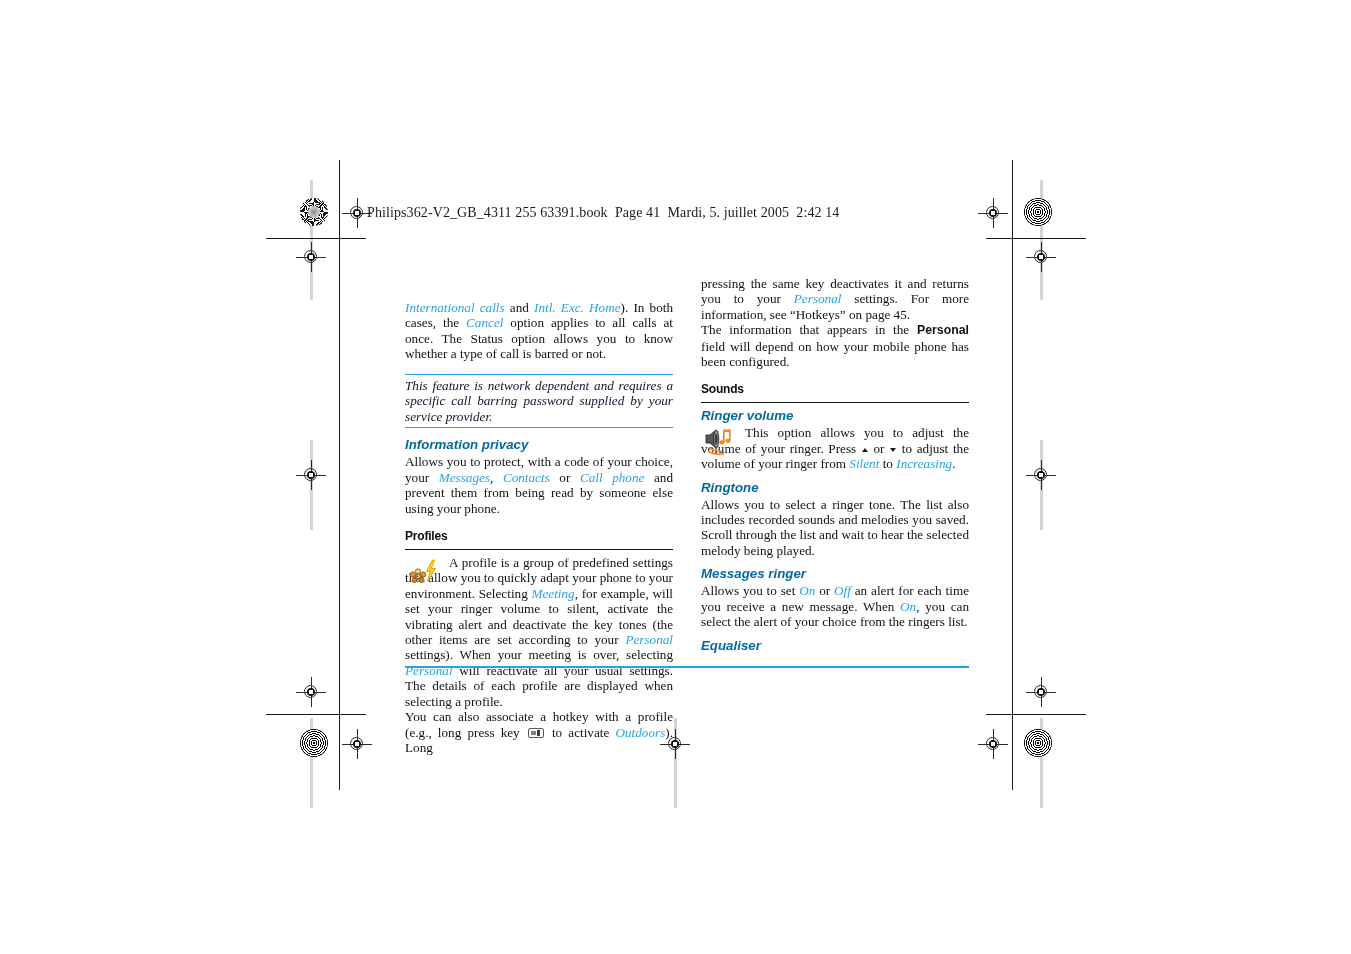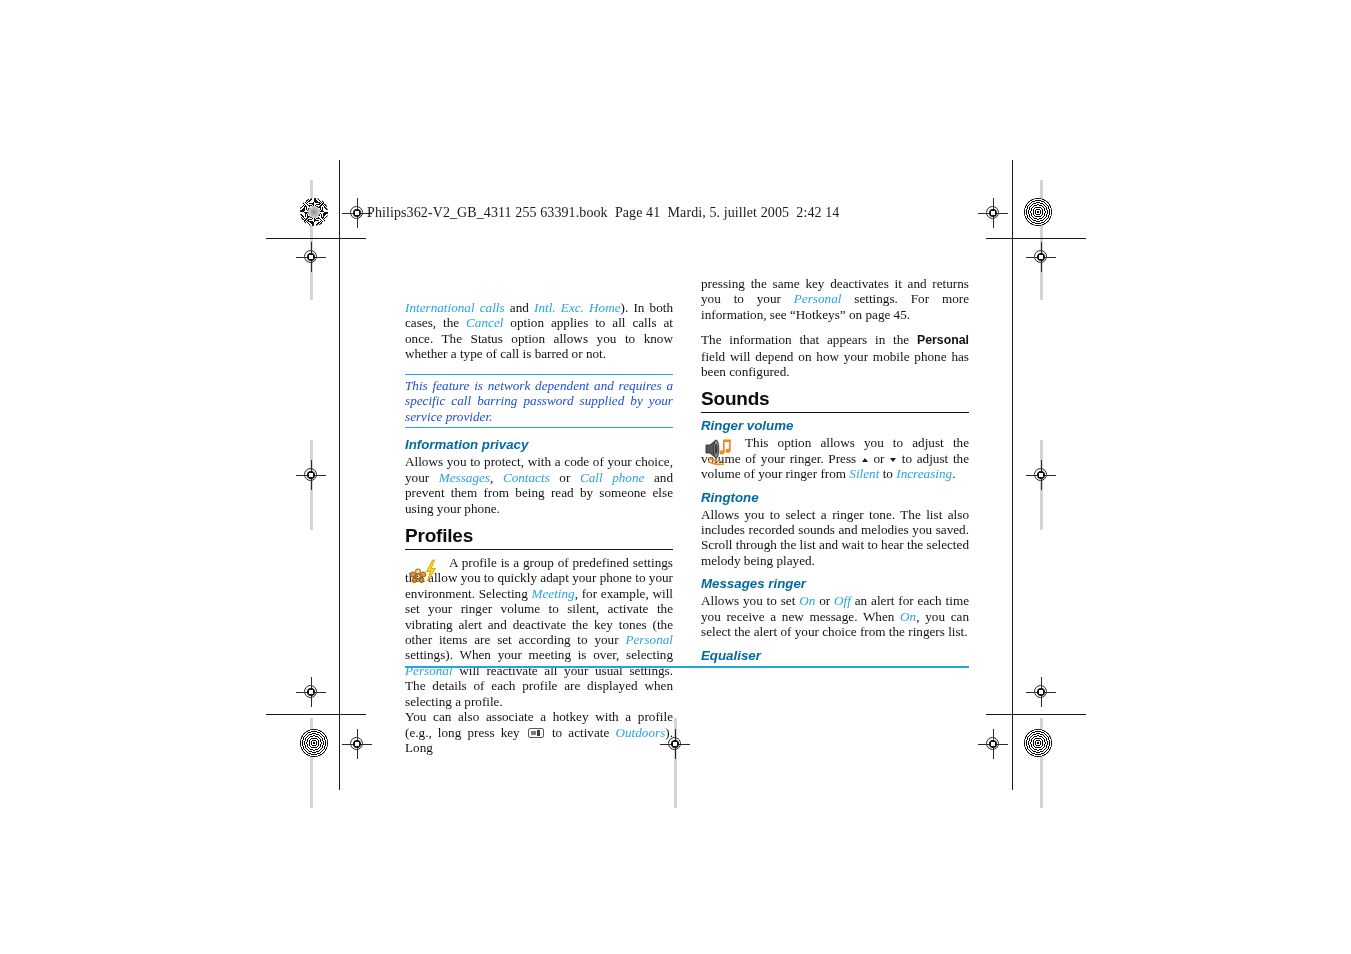--- a/index.html
+++ b/index.html
@@ -111,44 +111,44 @@
     top: 276px;
     font-size: 13.2px;
     line-height: 15.4px;
     color: #121212;
     text-align: justify;
   }
   .col.left  { left: 405px; margin-top: 24px; }
   .col.right { left: 701px; }
 
   p { margin: 0 0 0 0; }
-  p + p { margin-top: 10px; }
+  p + p { margin-top: 0; }
 
   .blue { color: #29a3e3; font-style: italic; }
   .bold-inline { font-family: "Liberation Sans", sans-serif; font-weight: bold; font-size: 12.3px; }
 
   
   .note {
     margin-top: 12px;
     margin-bottom: 9px;
     border-top: 1.6px solid #29a3e3;
     border-bottom: 1.6px solid #29a3e3;
     padding: 3px 0 3px 0;
-    color: #1d4ed8;
+    color: #0f172a;
     font-style: italic;
     font-size: 13.2px;
     line-height: 15.6px;
     text-align: justify;
   }
 
   
   h2.sec {
     font-family: "Liberation Sans", sans-serif;
     font-weight: bold;
-    font-size: 19px;
+    font-size: 12px;
     line-height: 20px;
     margin: 10px 0 0 0;
     padding: 0;
     color: #0d0d0d;
     letter-spacing: -0.2px;
   }
   h2.sec + .rule {
     border-bottom: 1.3px solid #121212;
     margin-top: 3px;
     margin-bottom: 5px;

